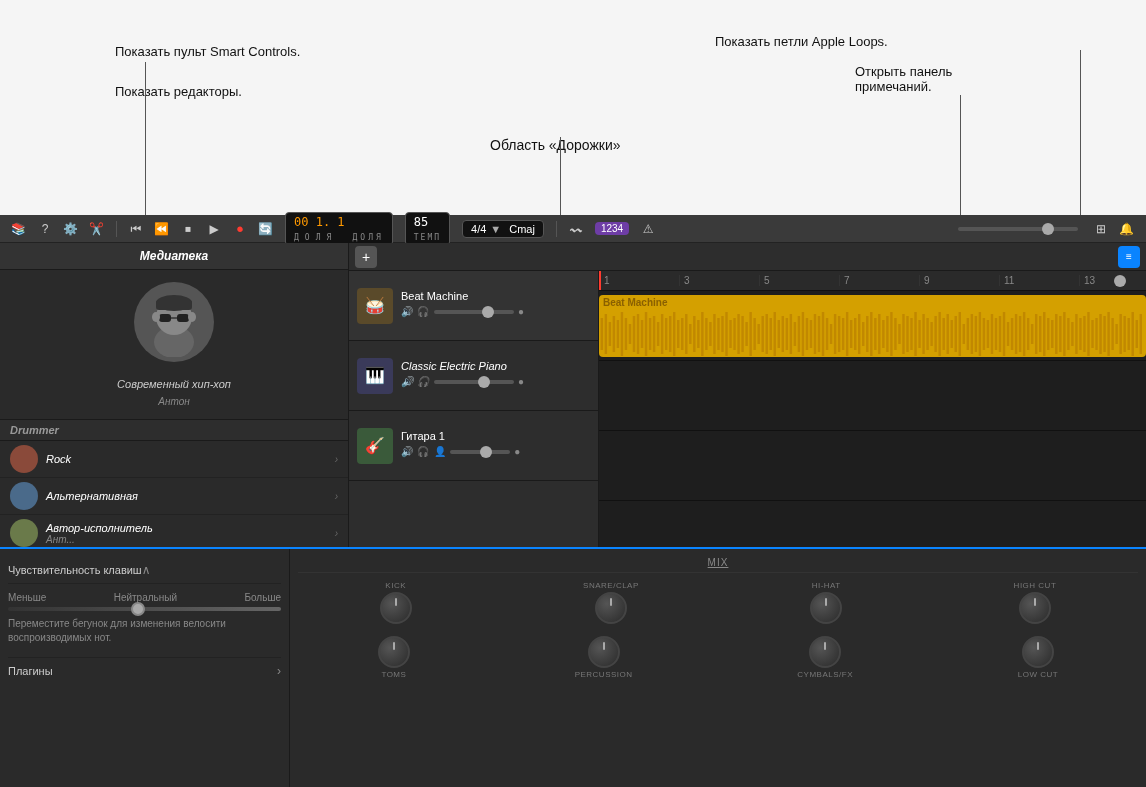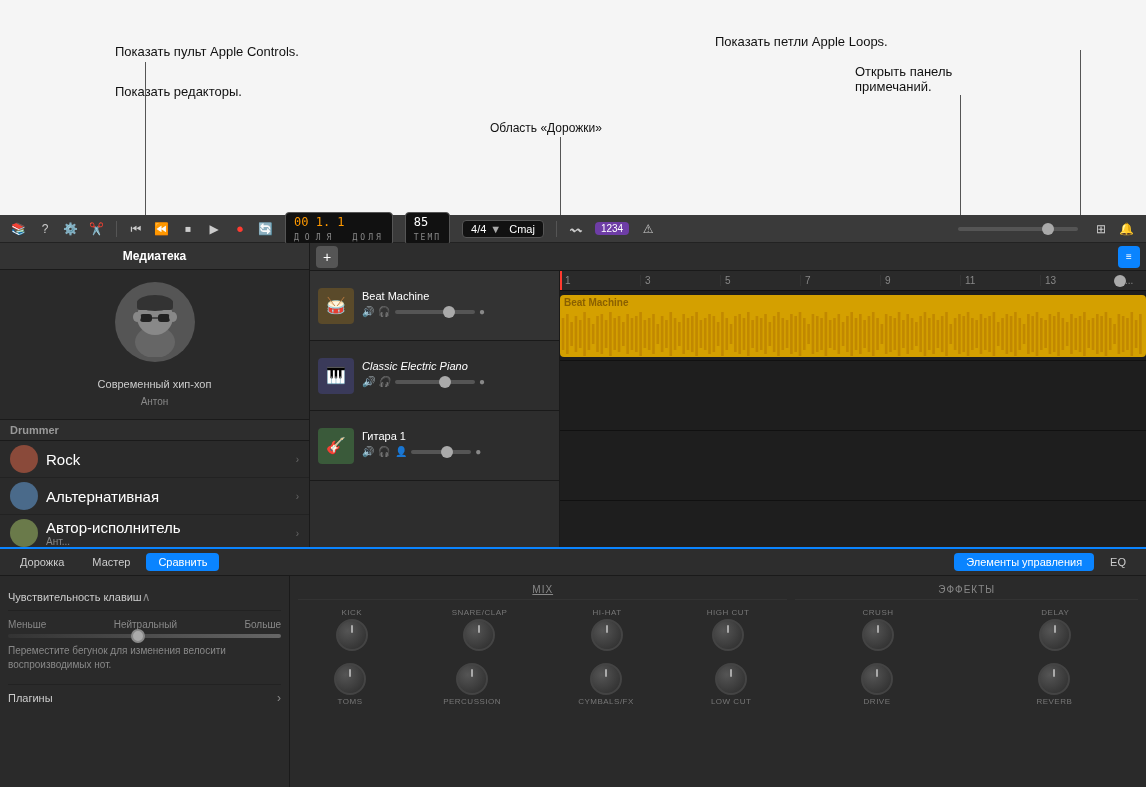--- a/index.html
+++ b/index.html
@@ -17,26 +17,27 @@
       position: absolute;
       top: 241px;
       left: 0;
       right: 0;
       bottom: 0;
       display: flex;
     }
 
     
     .library {
-      width: 310px;
+      width: 349px;
       background: #2a2a2a;
       border-right: 1px solid #1a1a1a;
       display: flex;
       flex-direction: column;
       flex-shrink: 0;
+      font-style: italic;
     }
     .library-header {
       background: #333;
       padding: 6px 10px;
       font-size: 12px;
       font-weight: bold;
       color: #fff;
       text-align: center;
       border-bottom: 1px solid #1a1a1a;
     }
@@ -79,21 +80,21 @@
     }
     .drummer-avatar {
       width: 28px;
       height: 28px;
       border-radius: 50%;
       background: #666;
       margin-right: 8px;
       flex-shrink: 0;
     }
     .drummer-info { flex: 1; }
-    .drummer-style { font-size: 15px; color: #fff; }
+    .drummer-style { font-size: 11px; color: #fff; }
     .drummer-name { font-size: 10px; color: #888; }
     .drummer-chevron { color: #666; font-size: 10px; }
 
     .sound-list {
       flex: 1;
       overflow-y: auto;
     }
 
     
     .tracks-area {
@@ -232,23 +233,23 @@
       height: 16px;
       background: #555;
       margin: 0 4px;
     }
   </style>
 </head>
 <body>
 
 <div class="annotation-area">
 
-  <div style="position:absolute; top:44px; left:115px; font-size:13px; color:#111; white-space:nowrap;">Показать пульт Apple Controls.</div>
+  <div style="position:absolute; top:44px; left:115px; font-size:13px; color:#111; white-space:nowrap;">Показать пульт Smart Controls.</div>
   <div style="position:absolute; top:84px; left:115px; font-size:13px; color:#111; white-space:nowrap;">Показать редакторы.</div>
-  <div style="position:absolute; top:121px; left:490px; font-size:12px; color:#111; white-space:nowrap;">Область «Дорожки»</div>
+  <div style="position:absolute; top:137px; left:490px; font-size:14px; color:#111; white-space:nowrap;">Область «Дорожки»</div>
   <div style="position:absolute; top:34px; left:715px; font-size:13px; color:#111; white-space:nowrap;">Показать петли Apple Loops.</div>
   <div style="position:absolute; top:64px; left:855px; font-size:13px; color:#111; white-space:pre-line;">Открыть панель
 примечаний.</div>
 
   <div style="position:absolute; top:62px; left:145px; width:1px; height:153px; background:#555;"></div>
   <div style="position:absolute; top:98px; left:145px; width:1px; height:117px; background:#555;"></div>
   <div style="position:absolute; top:137px; left:560px; width:1px; height:78px; background:#555;"></div>
   <div style="position:absolute; top:50px; left:1080px; width:1px; height:165px; background:#555;"></div>
   <div style="position:absolute; top:95px; left:960px; width:1px; height:120px; background:#555;"></div>
 </div>
@@ -615,28 +616,20 @@
 
           <div style="height:70px; border-bottom:1px solid #111; position:relative; background:#1e1e1e;">
           </div>
         </div>
       </div>
     </div>
   </div>
 
   <div class="bottom-panel">
 
-    <div class="bottom-tabs">
-      <button class="bottom-tab">Дорожка</button>
-      <button class="bottom-tab">Мастер</button>
-      <button class="bottom-tab active">Сравнить</button>
-      <div style="flex:1;"></div>
-      <button style="padding:3px 12px; font-size:11px; border-radius:4px; background:#0a84ff; color:#fff; border:none; cursor:pointer;">Элементы управления</button>
-      <button style="padding:3px 12px; font-size:11px; border-radius:4px; background:none; color:#ccc; border:none; cursor:pointer;">EQ</button>
-    </div>
 
     <div class="bottom-content">
 
       <div class="bottom-left">
         <div style="display:flex; align-items:center; justify-content:flex-start; padding:6px 0; border-bottom:1px solid #222; cursor:pointer;">
           <span style="font-size:11px; color:#ccc;">Чувствительность клавиш</span>
           <span style="color:#888; font-size:12px;">∧</span>
         </div>
 
         <div class="velocity-section">
@@ -696,42 +689,17 @@
                 <div class="bm-knob"></div>
                 <span class="bm-knob-label" style="margin-top:2px;">CYMBALS/FX</span>
               </div>
               <div class="bm-knob-group">
                 <div class="bm-knob"></div>
                 <span class="bm-knob-label" style="margin-top:2px;">LOW CUT</span>
               </div>
             </div>
           </div>
 
-          <div style="flex:0.7;">
-            <div style="font-size:10px; color:#888; text-align:center; letter-spacing:1px; margin-bottom:8px; border-bottom:1px solid #333; padding-bottom:4px;">ЭФФЕКТЫ</div>
-
-            <div style="display:flex; gap:12px; justify-content:space-around; margin-bottom:12px;">
-              <div class="bm-knob-group">
-                <span class="bm-knob-label">CRUSH</span>
-                <div class="bm-knob"></div>
-              </div>
-              <div class="bm-knob-group">
-                <span class="bm-knob-label">DELAY</span>
-                <div class="bm-knob"></div>
-              </div>
-            </div>
-
-            <div style="display:flex; gap:12px; justify-content:space-around;">
-              <div class="bm-knob-group">
-                <div class="bm-knob"></div>
-                <span class="bm-knob-label" style="margin-top:2px;">DRIVE</span>
-              </div>
-              <div class="bm-knob-group">
-                <div class="bm-knob"></div>
-                <span class="bm-knob-label" style="margin-top:2px;">REVERB</span>
-              </div>
-            </div>
-          </div>
         </div>
       </div>
     </div>
   </div>
 </div>
 
 </body></html>

